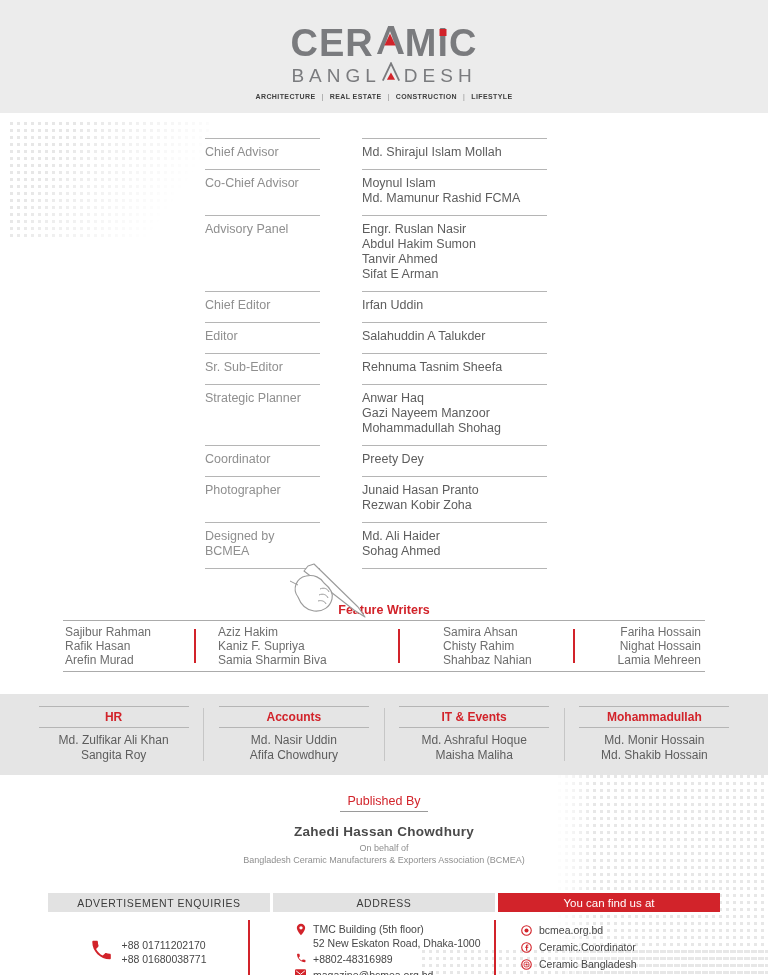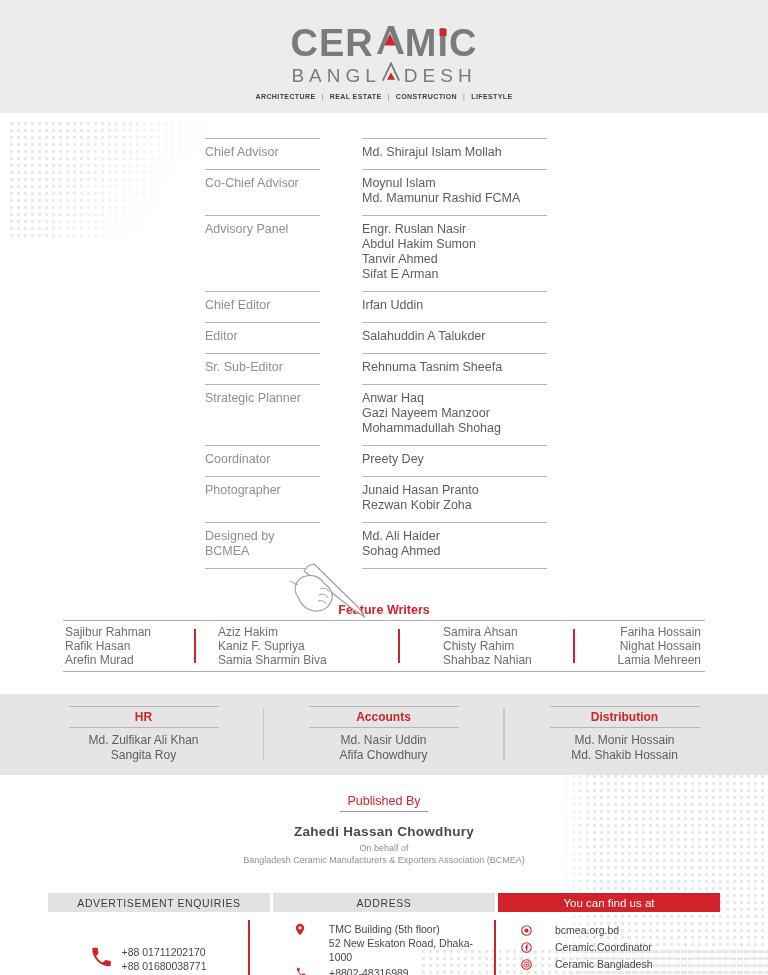--- a/index.html
+++ b/index.html
@@ -85,21 +85,21 @@
   .c-cell { flex:1; height:19px; display:flex; align-items:center; justify-content:center; }
   .c-cell.gray { background:#e2e2e2; color:#3c3c3c; font-size:10.5px; letter-spacing:0.6px; }
   .c-cell.red { background:#d2232a; color:#fff; font-size:11.5px; }
   .c-body { display:flex; min-height:60px; padding:8px 0 8px; }
   .c-col { flex:1; }
   .c-col.mid, .c-col.left { border-right:2px solid #d2232a; }
   .c-col.left { display:flex; align-items:center; justify-content:center; gap:10px; }
   .phones { font-size:10.5px; color:#474747; }
   .phones div { line-height:14px; }
   .c-col.mid { padding:2px 0 0 44px; }
-  .c-item { display:flex; gap:22px; margin-bottom:2px; align-items:flex-start; }
+  .c-item { display:flex; gap:6px; margin-bottom:2px; align-items:flex-start; }
   .c-item .txt { font-size:10.5px; color:#474747; }
   .c-item .txt div { line-height:14px; }
   .c-item .ic { width:13px; display:flex; justify-content:center; padding-top:1px; }
   .c-col.right { padding:4px 0 0 24px; }
   .c-col.right .c-item { margin-bottom:5px; }
 </style>
 </head>
 <body>
 
 <div id="page">
@@ -270,24 +270,33 @@
       <div class="dep">
         <div class="dep-rule"></div>
         <div class="dep-title">Accounts</div>
         <div class="dep-rule"></div>
         <div class="dep-names">
             <div>Md. Nasir Uddin</div>
             <div>Afifa Chowdhury</div>
           </div>
       </div>
       <div class="dep-div"></div>
+      <div class="dep">
+        <div class="dep-rule"></div>
+        <div class="dep-title">IT &amp; Events</div>
+        <div class="dep-rule"></div>
+        <div class="dep-names">
+            <div>Md. Ashraful Hoque</div>
+            <div>Maisha Maliha</div>
+          </div>
+      </div>
       <div class="dep-div"></div>
       <div class="dep">
         <div class="dep-rule"></div>
-        <div class="dep-title">Distribution</div>
+        <div class="dep-title">Mohammadullah</div>
         <div class="dep-rule"></div>
         <div class="dep-names">
             <div>Md. Monir Hossain</div>
             <div>Md. Shakib Hossain</div>
           </div>
       </div>
     </div>
 
     <div class="pub">
       <span class="pub-label">Published By</span>

